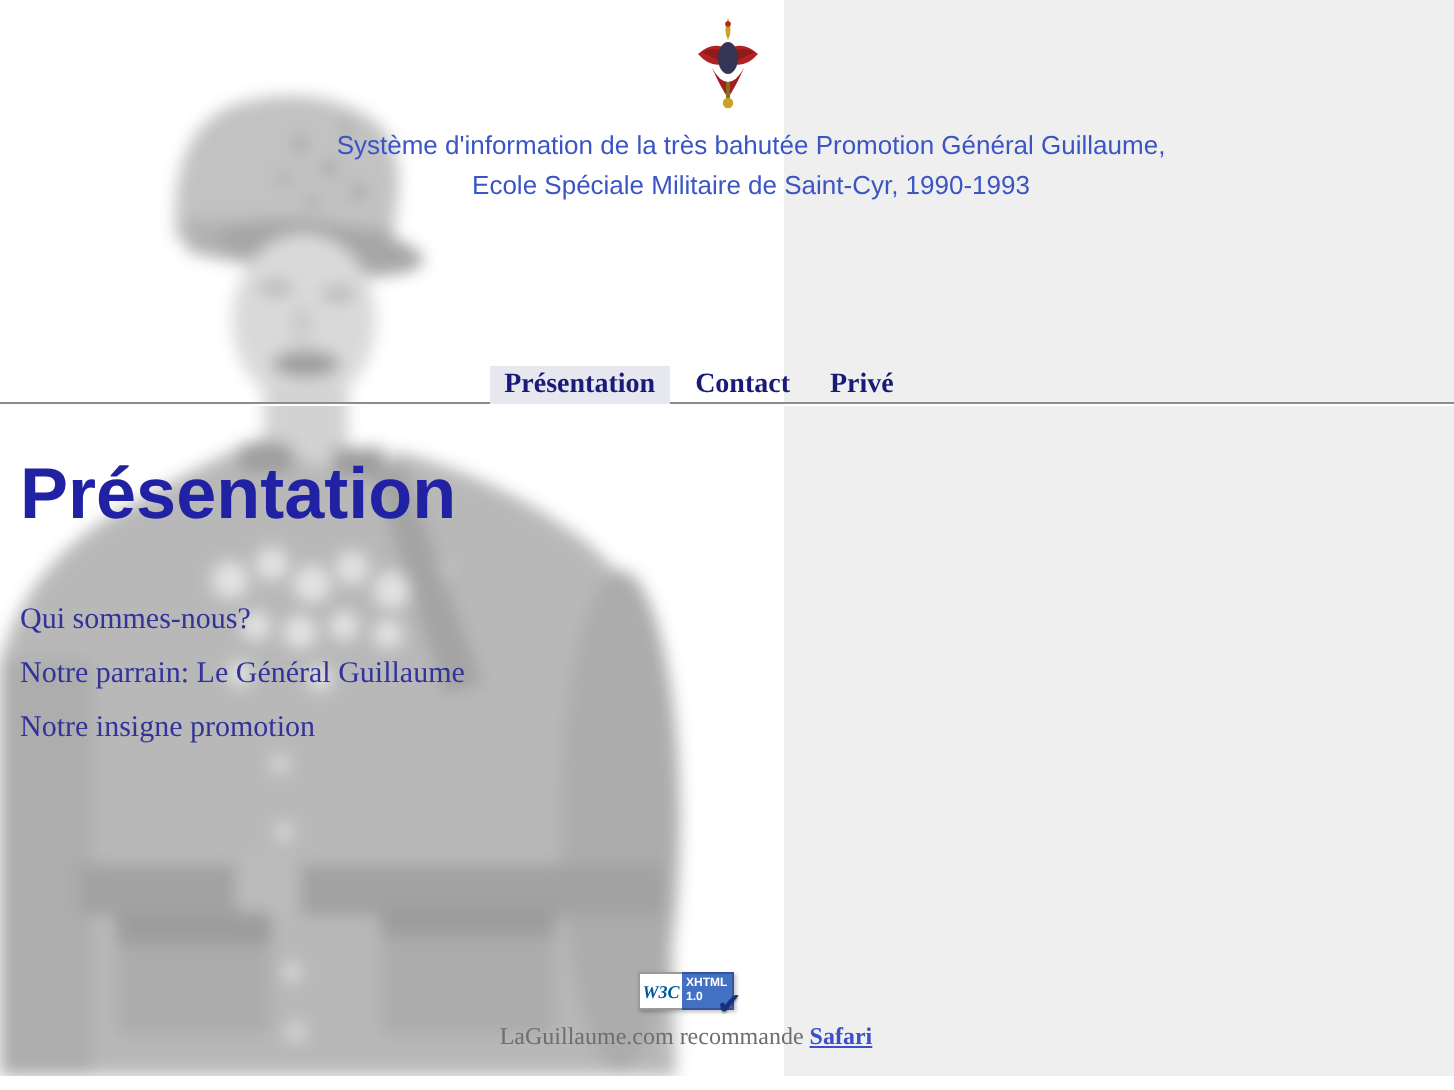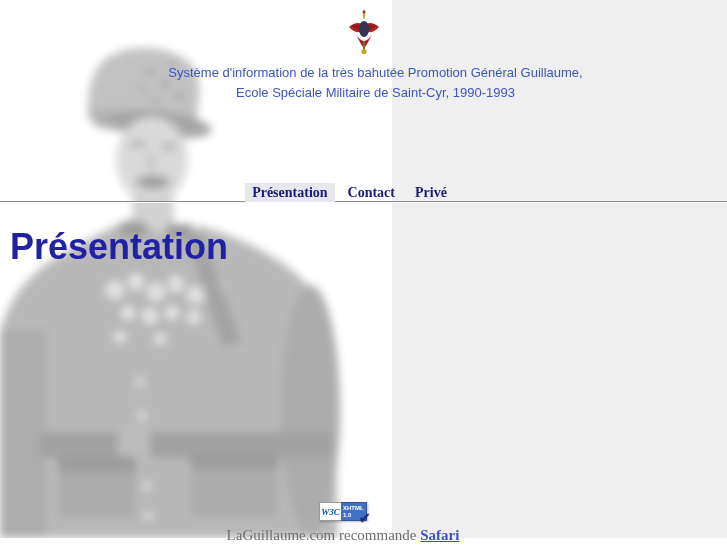--- a/index.html
+++ b/index.html
@@ -78,21 +78,21 @@
   .links{list-style:none;margin:33px 0 0 0;padding:0;}
   .links li{margin:0 0 9px 0;}
   .links a{
     font-family:"Liberation Serif", serif;
     font-size:15px;
     color:#32329b;
     text-decoration:none;
   }
 
   
-  .footer{position:absolute;left:0;top:486px;width:686px;text-align:center;z-index:2;margin-top:16px;}
+  .footer{position:absolute;left:0;top:486px;width:686px;text-align:center;z-index:2;}
   .badge{
     position:relative;display:inline-flex;align-items:stretch;
     width:48px;height:19px;text-decoration:none;vertical-align:top;
     box-shadow:1px 1px 2px rgba(0,0,0,0.25);
   }
   .badge-left{
     background:#ffffff;border:1px solid #9a9a9a;border-right:none;
     width:21px;display:flex;align-items:center;justify-content:center;
     font-family:"Liberation Serif", serif;font-weight:bold;font-style:italic;
     font-size:9px;color:#005a9c;
@@ -106,21 +106,21 @@
   }
   .badge-check{
     position:absolute;right:-4px;bottom:-5px;
     color:#17307c;font-size:15px;line-height:15px;
     font-family:"DejaVu Sans", sans-serif;
     text-shadow:0 1px 1px rgba(0,0,0,0.3);
   }
   .recommend{
     margin-top:6px;
     font-family:"Liberation Serif", serif;
-    font-size:15px;color:#6e6e6e;
+    font-size:12px;color:#6e6e6e;
   }
   .safari-link{
     color:#3b50c8;font-weight:bold;text-decoration:underline;
   }
 </style>
 </head>
 <body>
 
 <div class="page">
 
@@ -219,20 +219,31 @@
 
   <nav class="nav">
     <a href="#" class="nav-item active">Présentation</a>
     <a href="#" class="nav-item">Contact</a>
     <a href="#" class="nav-item">Privé</a>
   </nav>
   <div class="rule"></div>
 
   <main class="main">
     <h2 class="heading">Présentation</h2>
+    <ul class="links">
+      <li>
+        <a href="#">Qui sommes-nous?</a>
+      </li>
+      <li>
+        <a href="#">Notre parrain: Le Général Guillaume</a>
+      </li>
+      <li>
+        <a href="#">Notre insigne promotion</a>
+      </li>
+    </ul>
   </main>
 
   <footer class="footer">
     <a href="#" class="badge">
       <span class="badge-left">W3C</span>
       <span class="badge-right">
         <span>XHTML</span>
         <span>1.0</span>
       </span>
       <span class="badge-check">✔</span>

